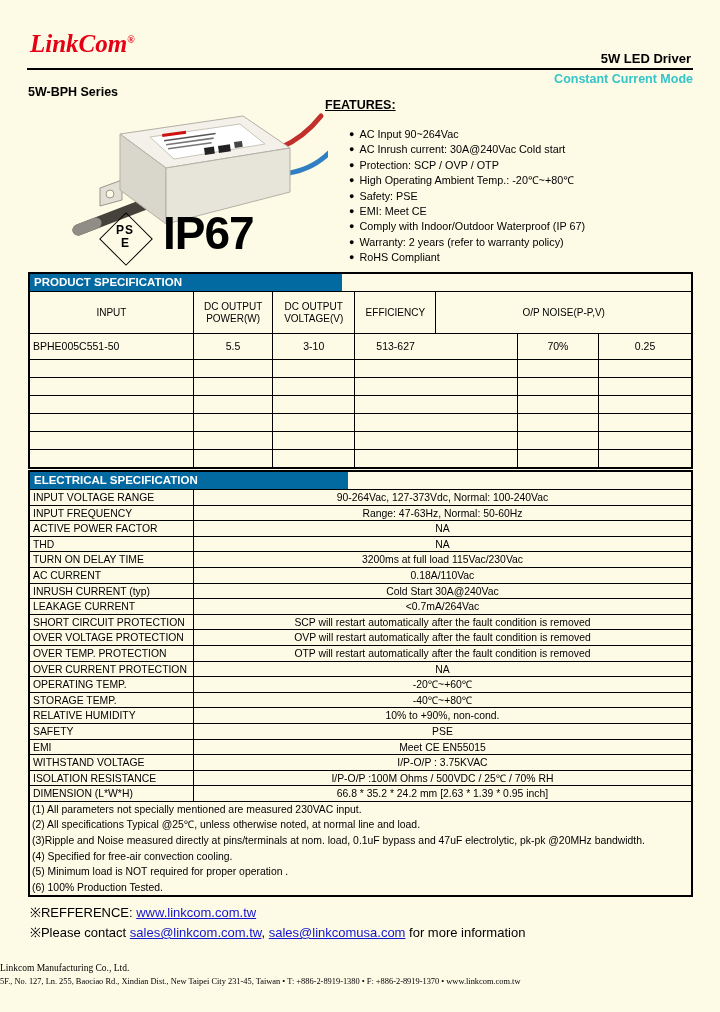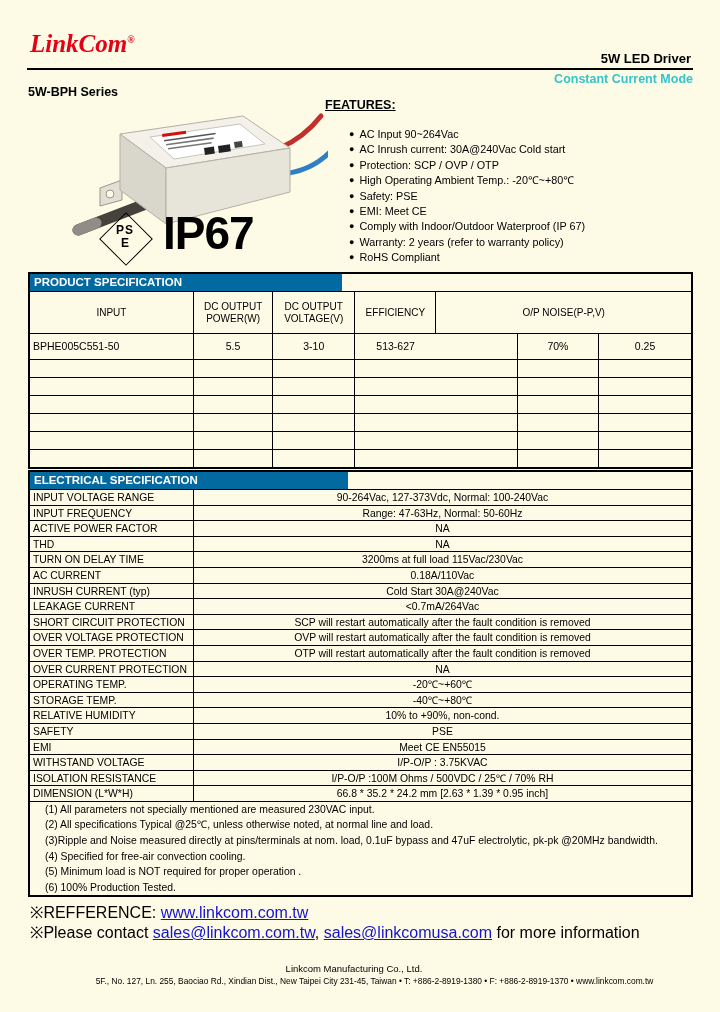--- a/index.html
+++ b/index.html
@@ -63,30 +63,30 @@
   .pempty{height:17px;}
 
   
   .etable{top:470px;}
   .etable .titlebar{width:318px;}
   .e-row{display:flex;height:15.6px;border-top:1px solid #000;box-sizing:border-box;}
   .e-label{width:24.8%;border-right:1px solid #000;box-sizing:border-box;font-size:10.4px;
         line-height:15px;padding-left:3px;white-space:nowrap;overflow:hidden;}
   .e-value{flex:1;text-align:center;font-size:10.4px;line-height:15px;white-space:nowrap;overflow:hidden;}
   .notes{border-top:1px solid #000;}
-  .note-row{height:15.6px;line-height:15.6px;font-size:10.4px;padding-left:15px;white-space:nowrap;overflow:hidden;}
-
-  
-  .reference{position:absolute;left:30px;top:903px;font-size:16px;line-height:20px;}
+  .note-row{height:15.6px;line-height:15.6px;font-size:10.4px;padding-left:2px;white-space:nowrap;overflow:hidden;}
+
+  
+  .reference{position:absolute;left:30px;top:903px;font-size:13px;line-height:20px;}
   .reference a{color:#1414CC;text-decoration:underline;}
 
   
-  .footer{position:absolute;left:0;top:962px;width:708px;text-align:center;}
+  .footer{position:absolute;left:0;top:962px;width:708px;font-family:Liberation Serif, serif;}
   .footer .company{font-size:9.5px;line-height:13px;}
-  .footer .address{font-size:8.4px;line-height:13px;padding-left:41px;}
+  .footer .address{font-size:8.4px;line-height:13px;}
 </style>
 </head>
 <body>
 
 <div class="page">
 
   <div class="logo"><span>LinkCom</span><sup>®</sup></div>
   <div class="doc-title">5W LED Driver</div>
   <div class="rule"></div>
   <div class="series">5W-BPH Series</div>

